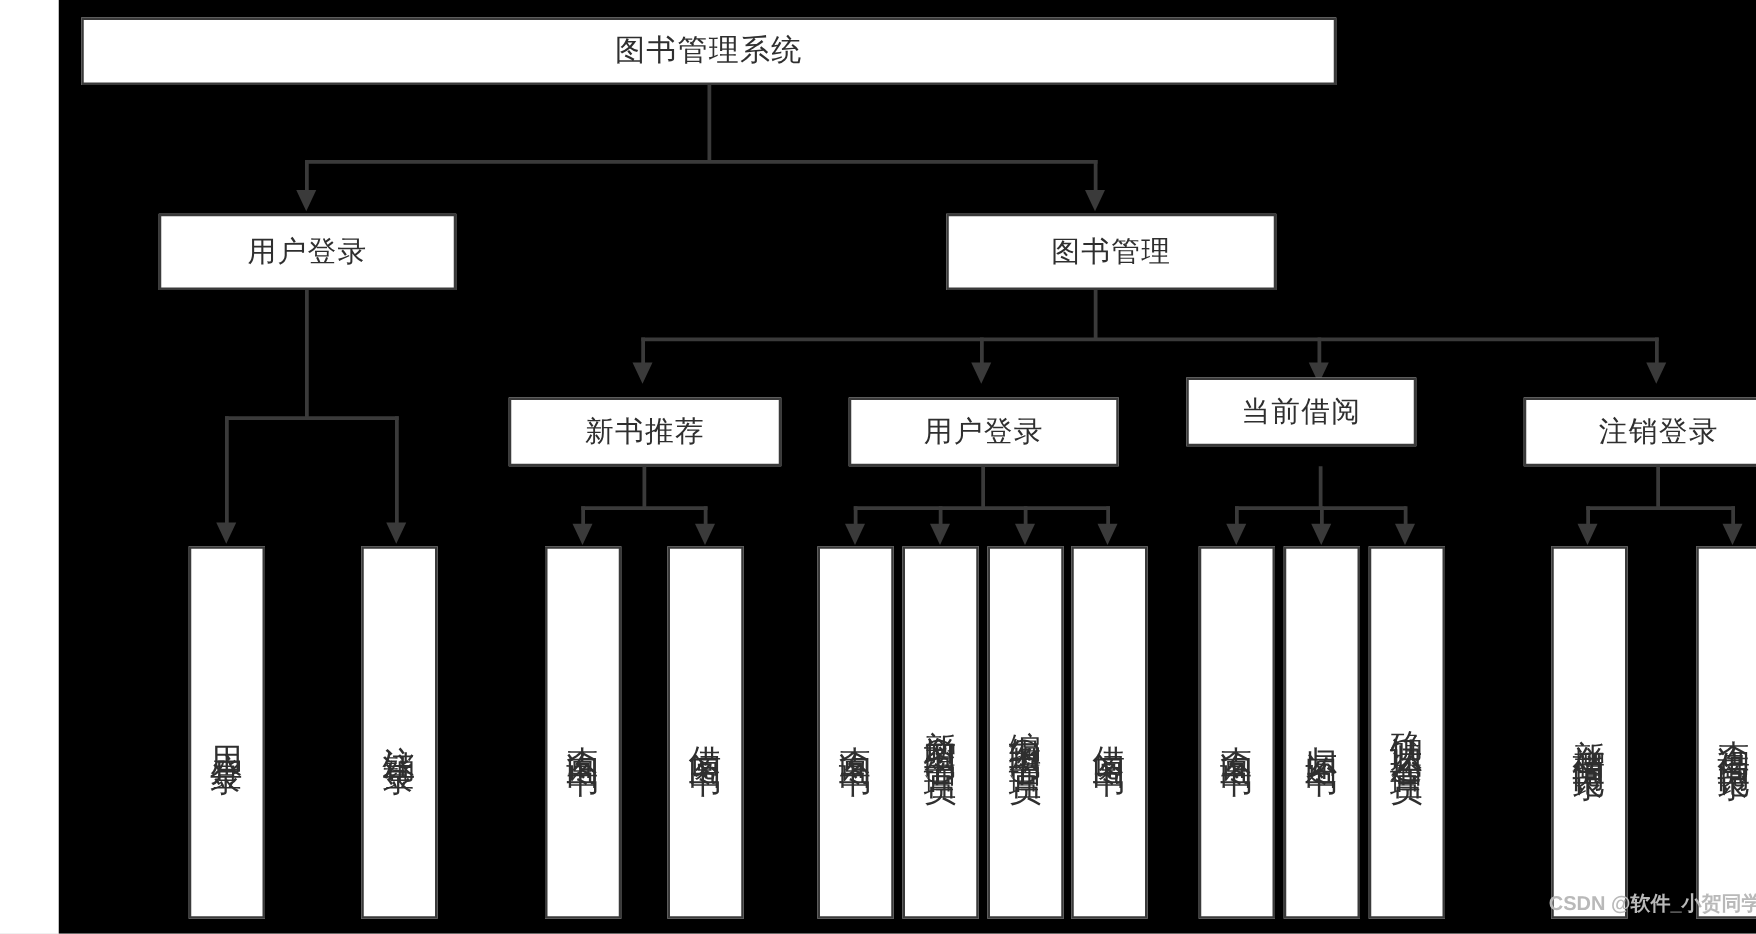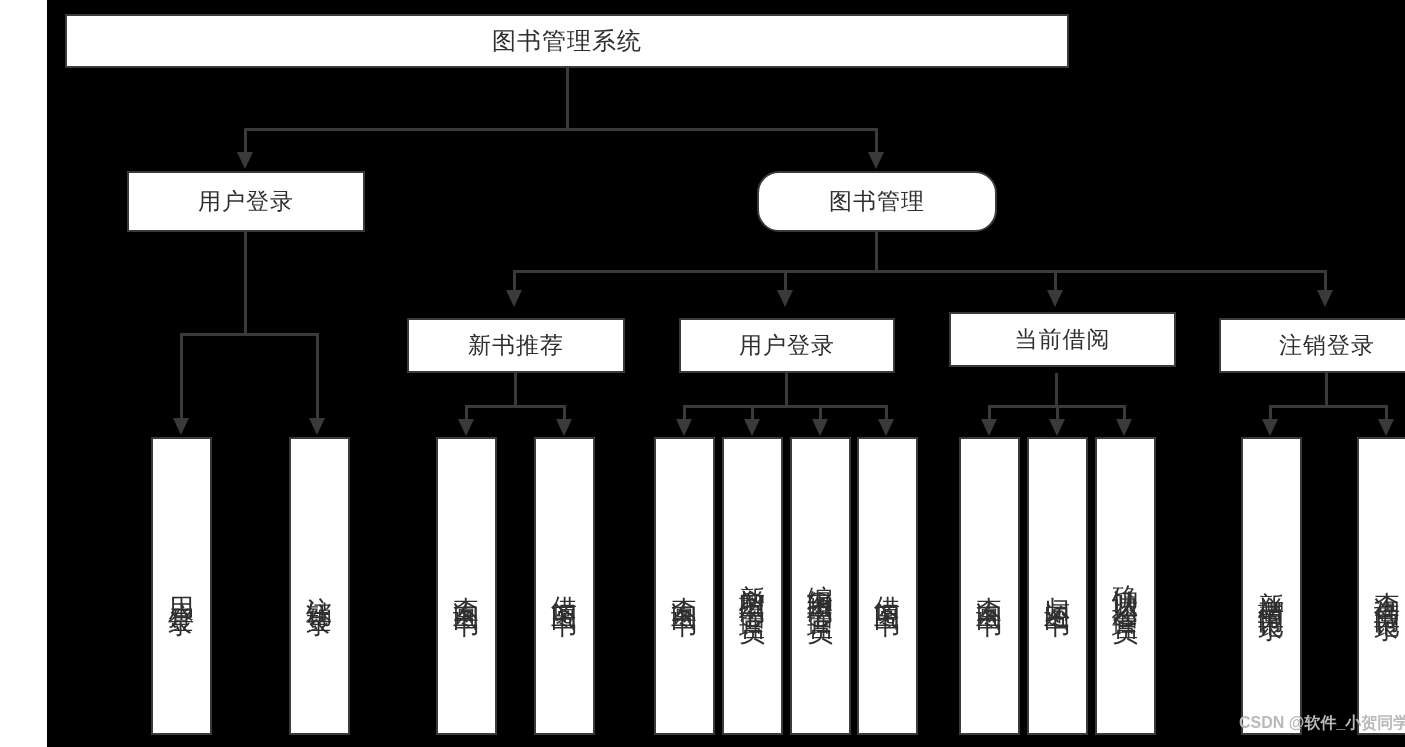--- a/index.html
+++ b/index.html
@@ -95,21 +95,21 @@
   <div class="edge vline" style="left:197px; top:128px; width:3px; height:26px;"></div>
   <div class="arrow" style="left:190px; top:152px;"></div>
 
   <div class="edge vline" style="left:828px; top:128px; width:3px; height:26px;"></div>
   <div class="arrow" style="left:821px; top:152px;"></div>
 
   <div class="node h" style="left:80px; top:171px; width:238px; height:61px;">
     <span class="label">用户登录</span>
   </div>
 
-  <div class="node h" style="left:710px; top:171px; width:240px; height:61px;border-radius:22px;">
+  <div class="node h" style="left:710px; top:171px; width:264px; height:61px;">
     <span class="label">图书管理</span>
   </div>
 
   <div class="edge vline" style="left:197px; top:232px; width:3px; height:103px;"></div>
   <div class="edge hline" style="left:133px; top:333px; width:139px; height:3px;"></div>
   <div class="edge vline" style="left:133px; top:333px; width:3px; height:87px;"></div>
   <div class="arrow" style="left:126px; top:418px;"></div>
   <div class="edge vline" style="left:269px; top:333px; width:3px; height:87px;"></div>
   <div class="arrow" style="left:262px; top:418px;"></div>
 
@@ -123,21 +123,21 @@
   <div class="arrow" style="left:1000px; top:290px;"></div>
   <div class="edge vline" style="left:1277px; top:270px; width:3px; height:22px;"></div>
   <div class="arrow" style="left:1270px; top:290px;"></div>
 
   <div class="node h" style="left:360px; top:318px; width:218px; height:55px;">
     <span class="label">新书推荐</span>
   </div>
   <div class="node h" style="left:632px; top:318px; width:216px; height:55px;">
     <span class="label">用户登录</span>
   </div>
-  <div class="node h" style="left:902px; top:312px; width:227px; height:55px;">
+  <div class="node h" style="left:902px; top:302px; width:184px; height:55px;">
     <span class="label">当前借阅</span>
   </div>
   <div class="node h" style="left:1172px; top:318px; width:216px; height:55px;">
     <span class="label">注销登录</span>
   </div>
 
   <div class="edge vline" style="left:467px; top:373px; width:3px; height:34px;"></div>
   <div class="edge hline" style="left:418px; top:405px; width:101px; height:3px;"></div>
   <div class="edge vline" style="left:418px; top:405px; width:3px; height:16px;"></div>
   <div class="arrow" style="left:411px; top:419px;"></div>

